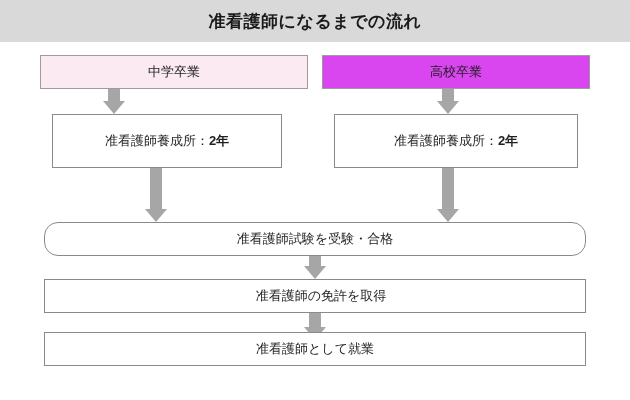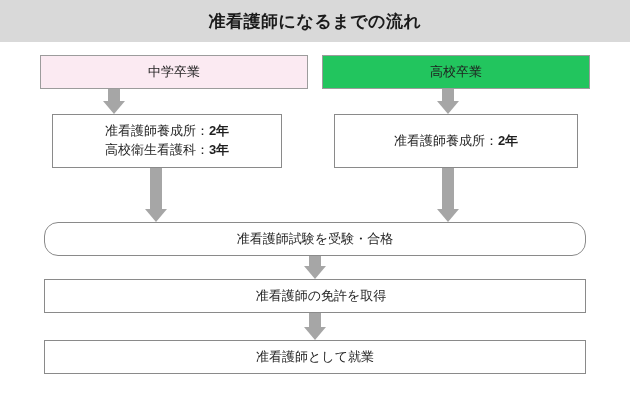--- a/index.html
+++ b/index.html
@@ -56,39 +56,39 @@
     color: #1f1f1f;
     background: #ffffff;
     text-align: right;
     line-height: 1.45;
   }
   .box-pink {
     background: #fbeaf2;
     border-color: #9c9c9c;
   }
   .box-yellow {
-    background: #22c55e;
+    background: #d946ef;
     border-color: #9c9c9c;
   }
   .box .line {
     display: block;
     white-space: nowrap;
   }
   .box .line b {
     font-weight: bold;
   }
 
   
   #box-jhs      { left: 40px;  top: 55px;  width: 268px; height: 34px; }
   #box-hs       { left: 322px; top: 55px;  width: 268px; height: 34px; }
   #box-jhs-path { left: 52px;  top: 114px; width: 230px; height: 54px; }
   #box-hs-path  { left: 334px; top: 114px; width: 244px; height: 54px; }
   #box-exam     { left: 44px;  top: 222px; width: 542px; height: 34px; border-radius: 14px; }
   #box-license  { left: 44px;  top: 279px; width: 542px; height: 34px; padding-left: 12px; }
-  #box-work     { left: 44px;  top: 340px; width: 542px; height: 34px; }
+  #box-work     { left: 44px;  top: 332px; width: 542px; height: 34px; }
 
   
   .arrow {
     position: absolute;
   }
   .arrow .shaft {
     position: absolute;
     background: #a6a6a6;
   }
   .arrow .head {
@@ -137,21 +137,20 @@
     <div class="shaft" style="height:12px;"></div>
     <div class="head"></div>
   </div>
   <div class="arrow" id="arrow-hs-1">
     <div class="shaft" style="height:12px;"></div>
     <div class="head"></div>
   </div>
 
   <div class="box" id="box-jhs-path">
     <span class="line"><span>准看護師養成所：</span><b>2年</b></span>
-    <span class="line"><span>高校衛生看護科：</span><b>3年</b></span>
   </div>
 
   <div class="box" id="box-hs-path">
     <span class="line"><span>准看護師養成所：</span><b>2年</b></span>
   </div>
 
   <div class="arrow" id="arrow-jhs-2">
     <div class="shaft" style="height:41px;"></div>
     <div class="head"></div>
   </div>

